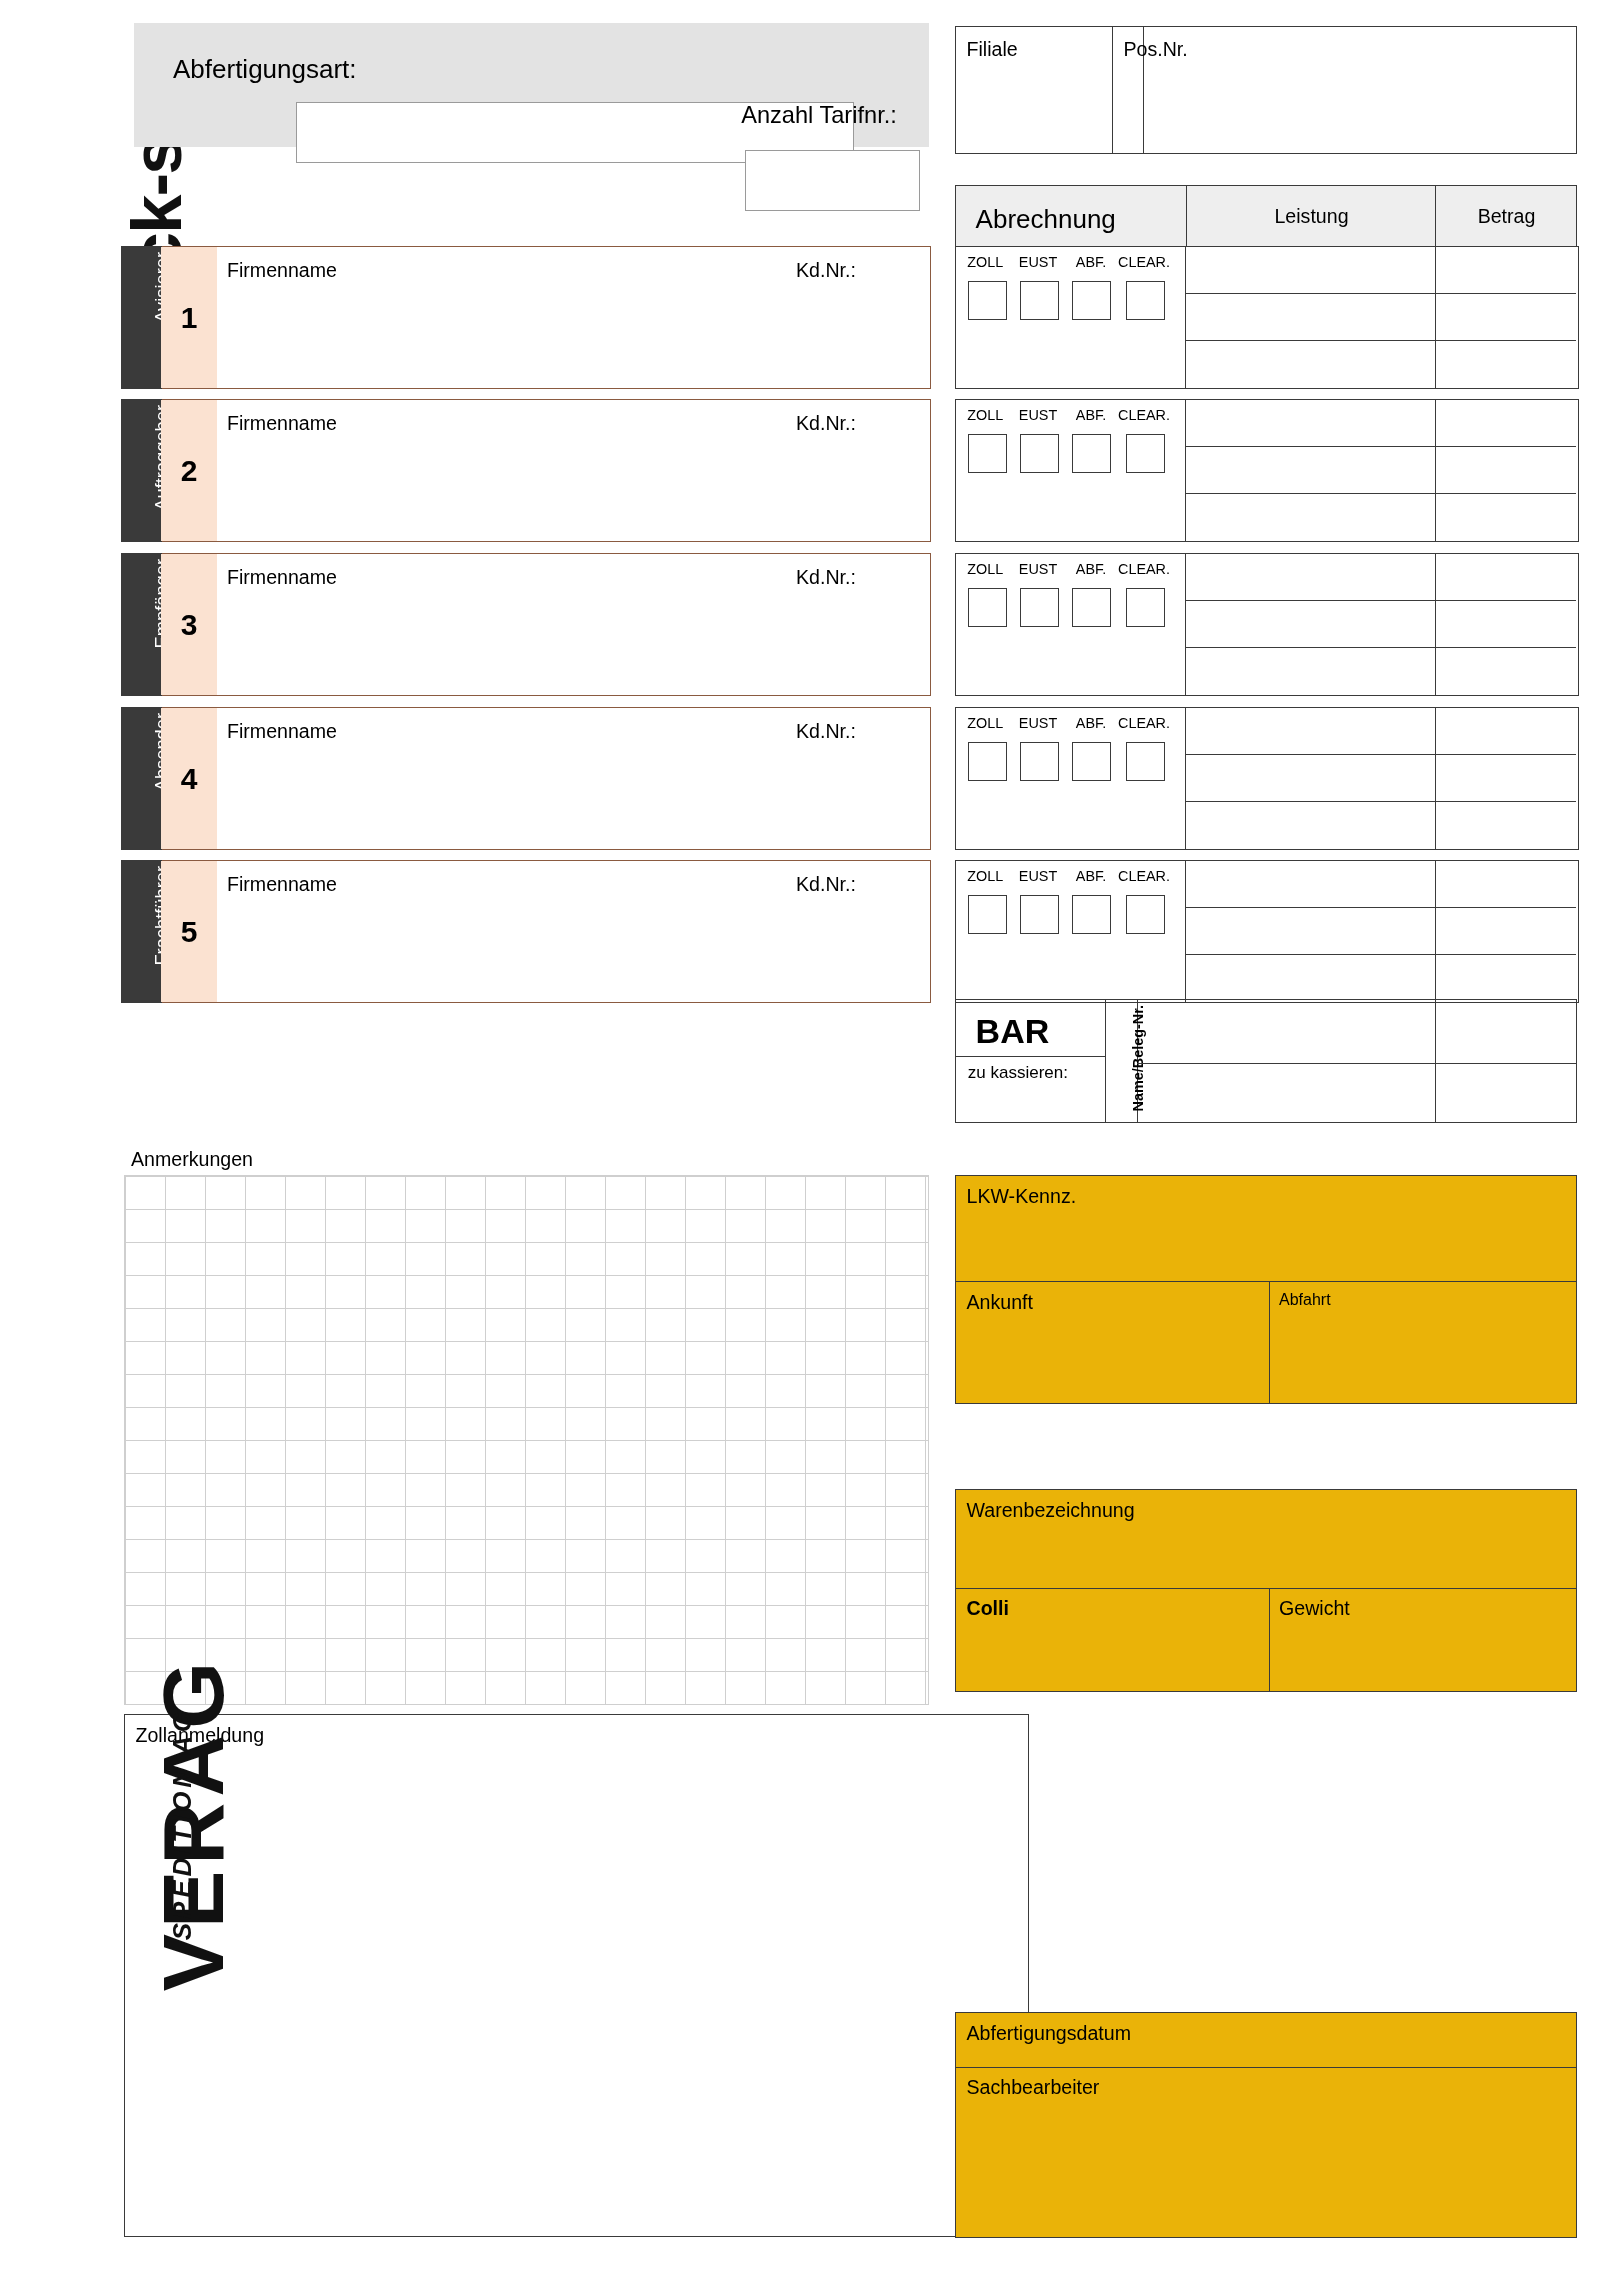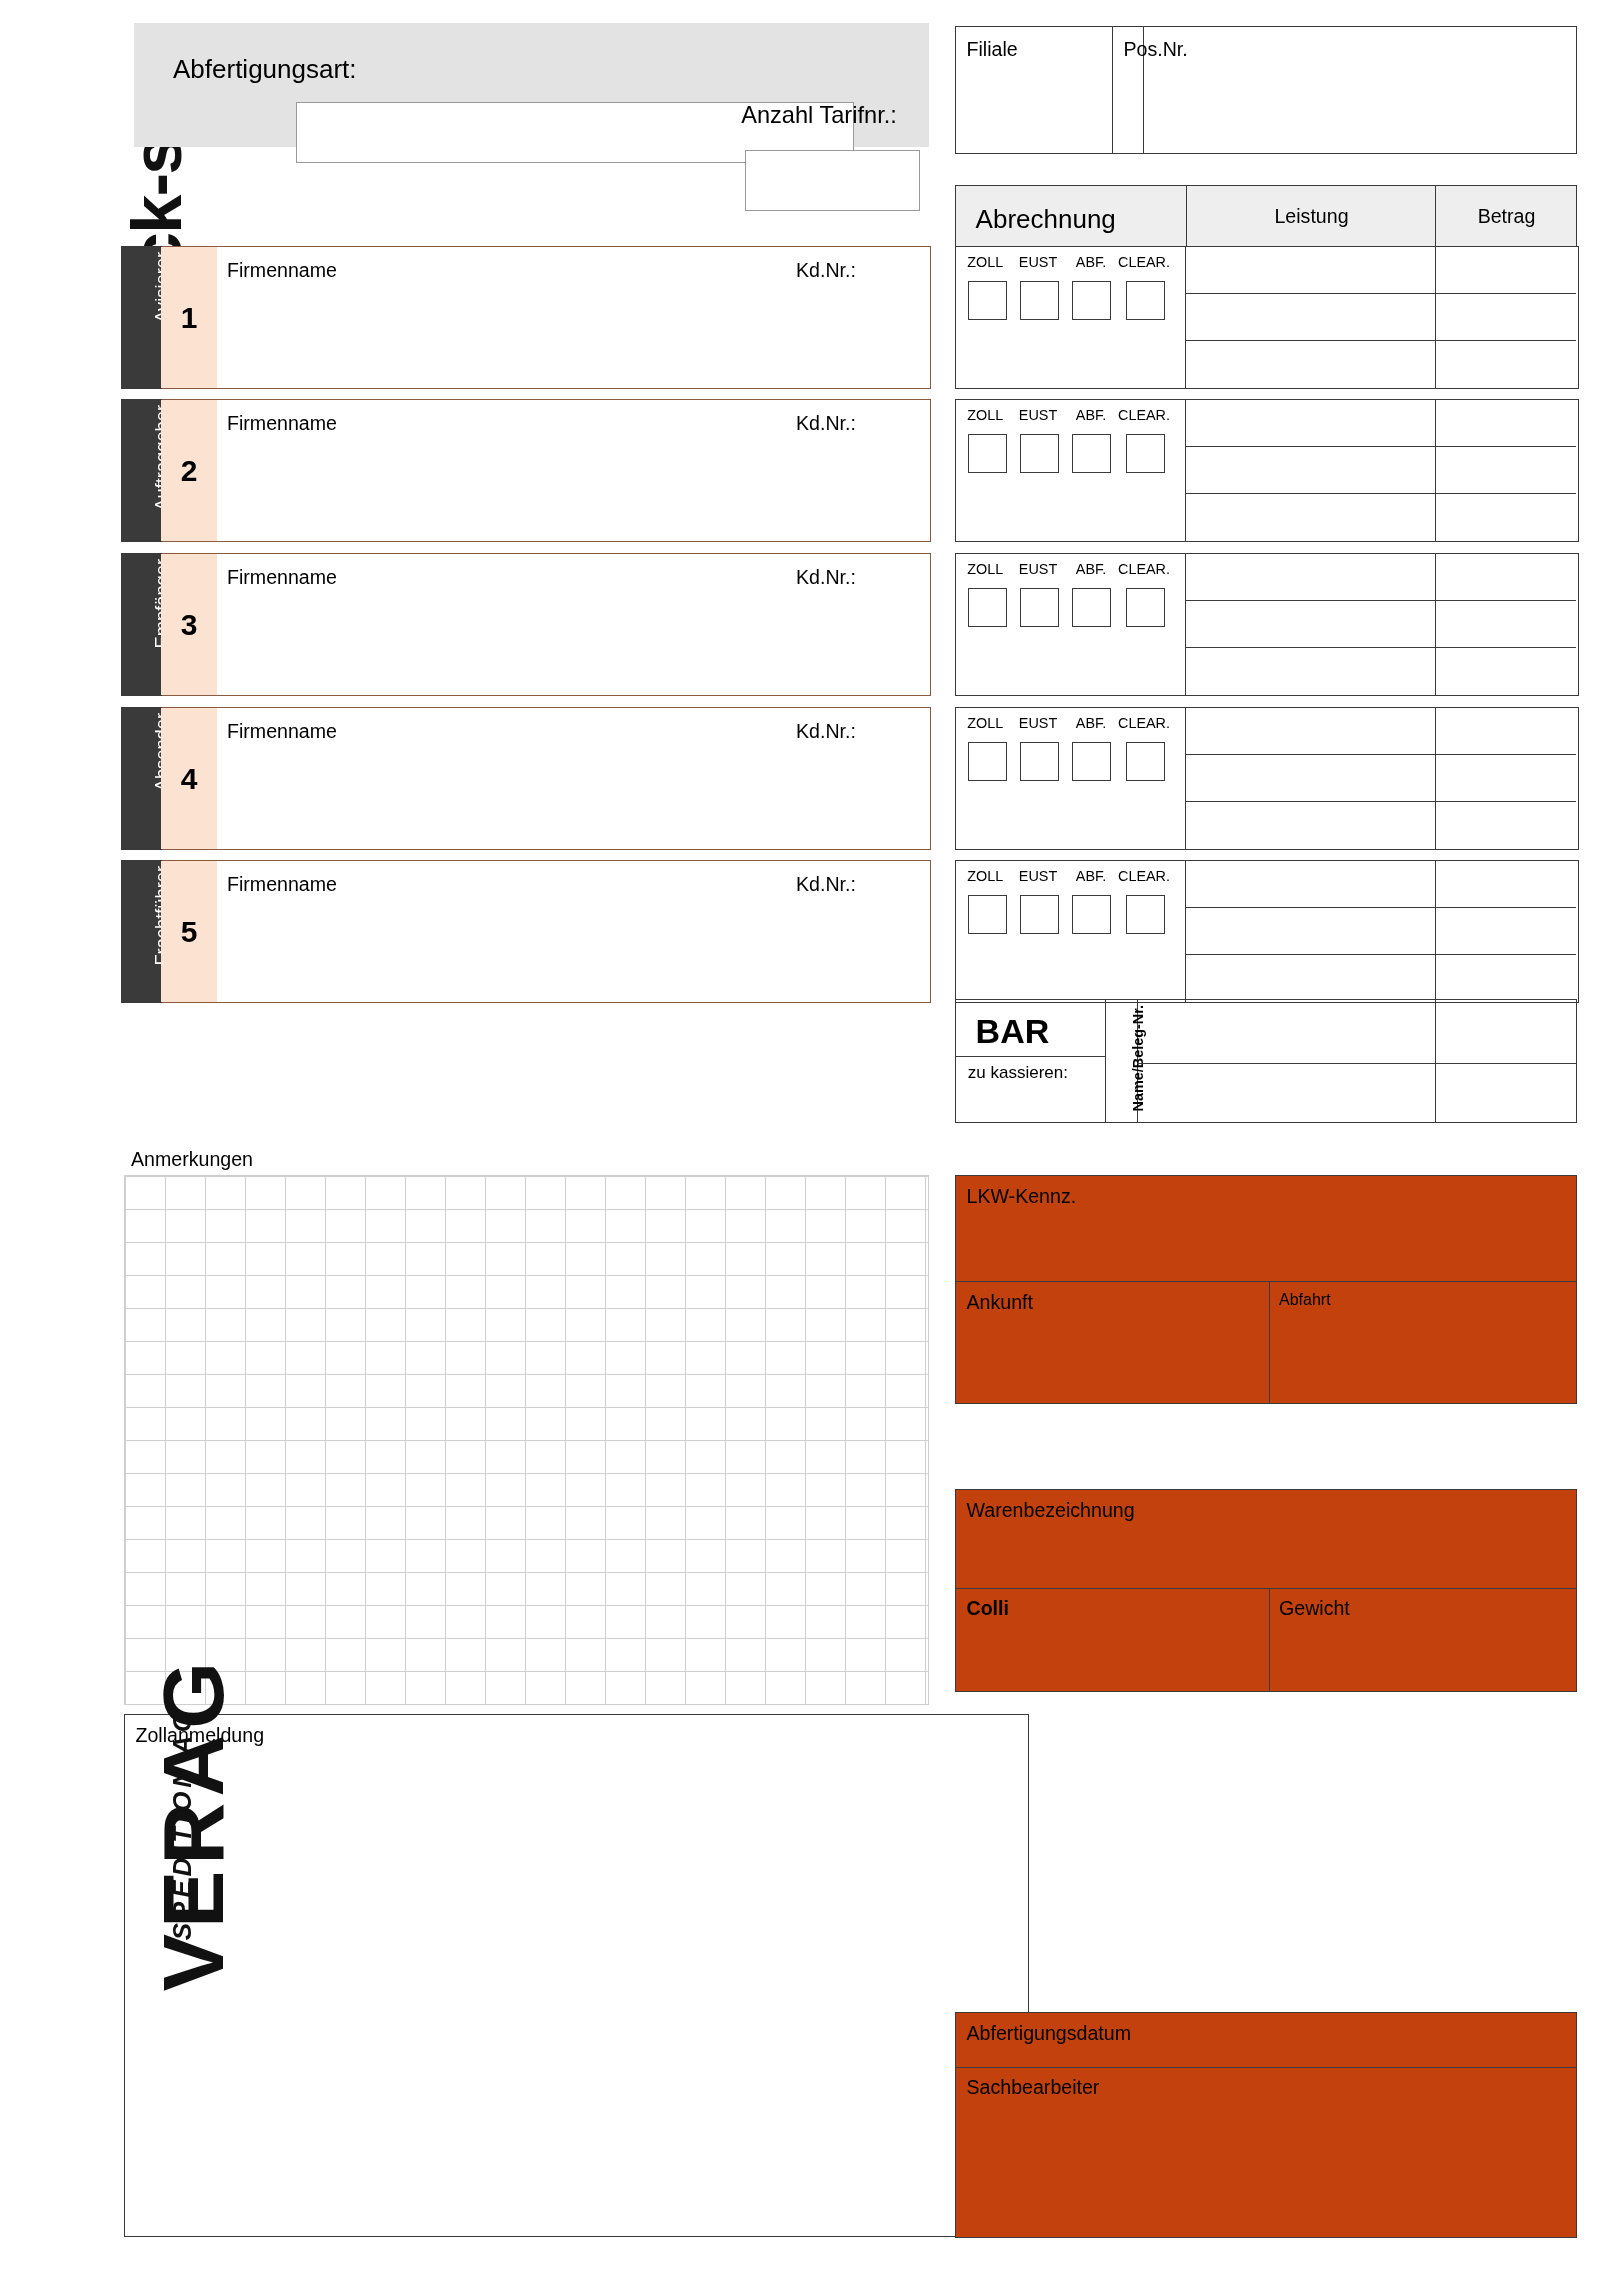--- a/index.html
+++ b/index.html
@@ -243,21 +243,21 @@
       repeating-linear-gradient(to bottom, #cfcfcf 0 0.7px, transparent 0.7px 33px);
   }
 
   
   .zoll-box {
     left: 124px; top: 1714px; width: 905px; height: 523px;
   }
   .zoll-box .cap { position: absolute; left: 10.5px; top: 9.2px; font-size: 19.6px; }
 
   
-  .rbox { position: absolute; box-sizing: border-box; border: 1.3px solid #3a3a3a; background:#c2410c; }
+  .rbox { position: absolute; box-sizing: border-box; border: 1.3px solid #3a3a3a; background:#eab308; }
   .rbox .cap { position: absolute; left: 10.5px; top: 9.2px; font-size: 19.6px; }
   .half-sep { position: absolute; top: 0; bottom: 0; width: 0; border-left: 1.3px solid #3a3a3a; }
 </style>
 </head>
 <body>
 
 <div class="page">
 
   <div class="abs brand-top">
     <div class="txt">quick-stop</div>

